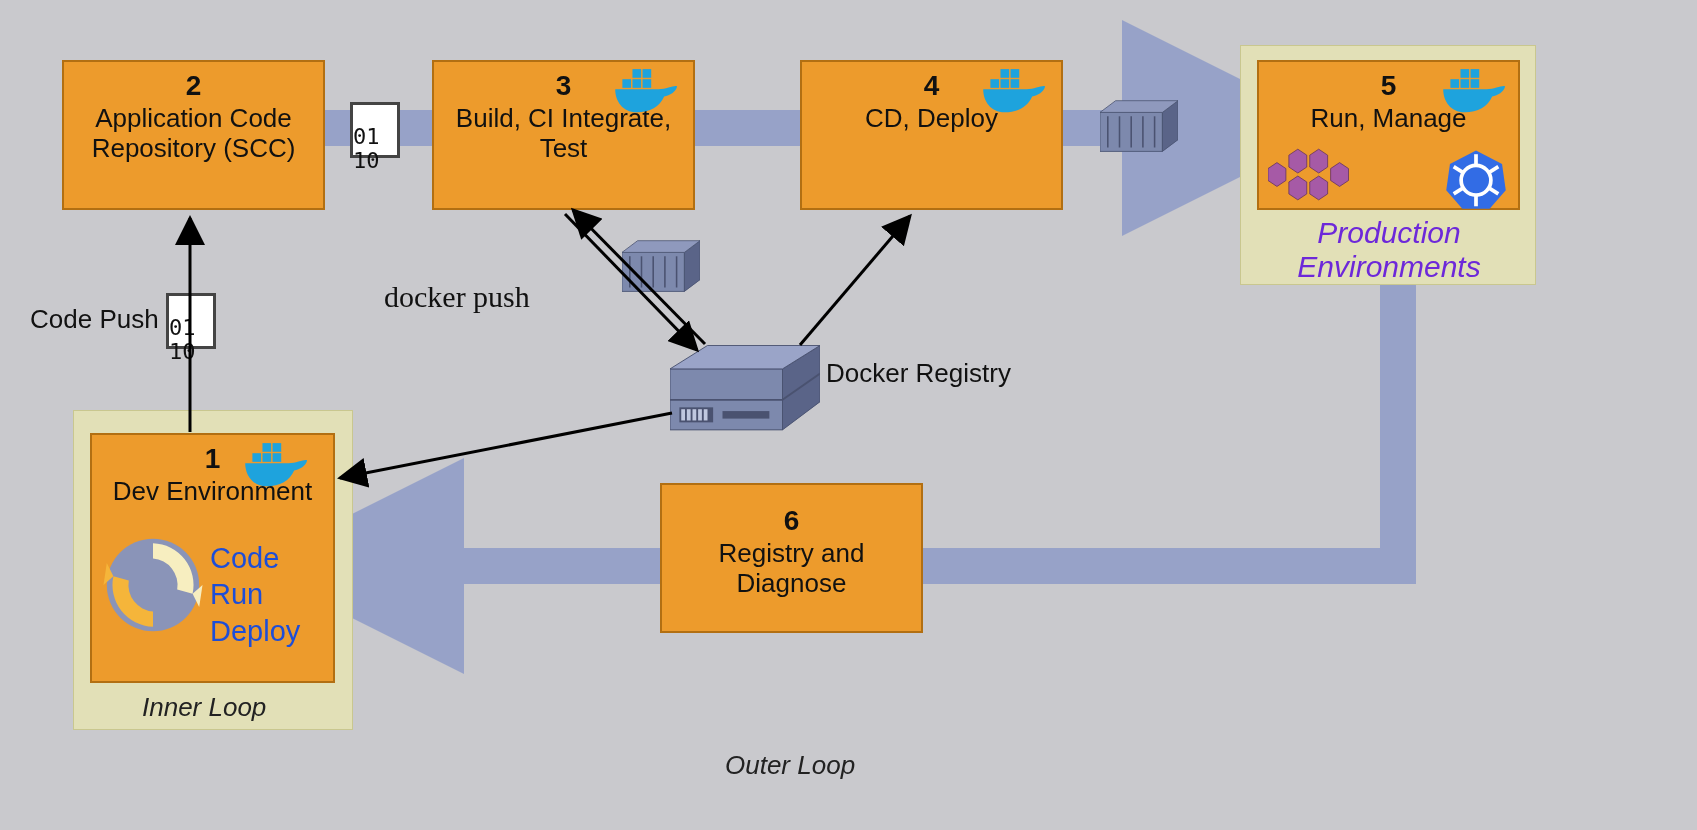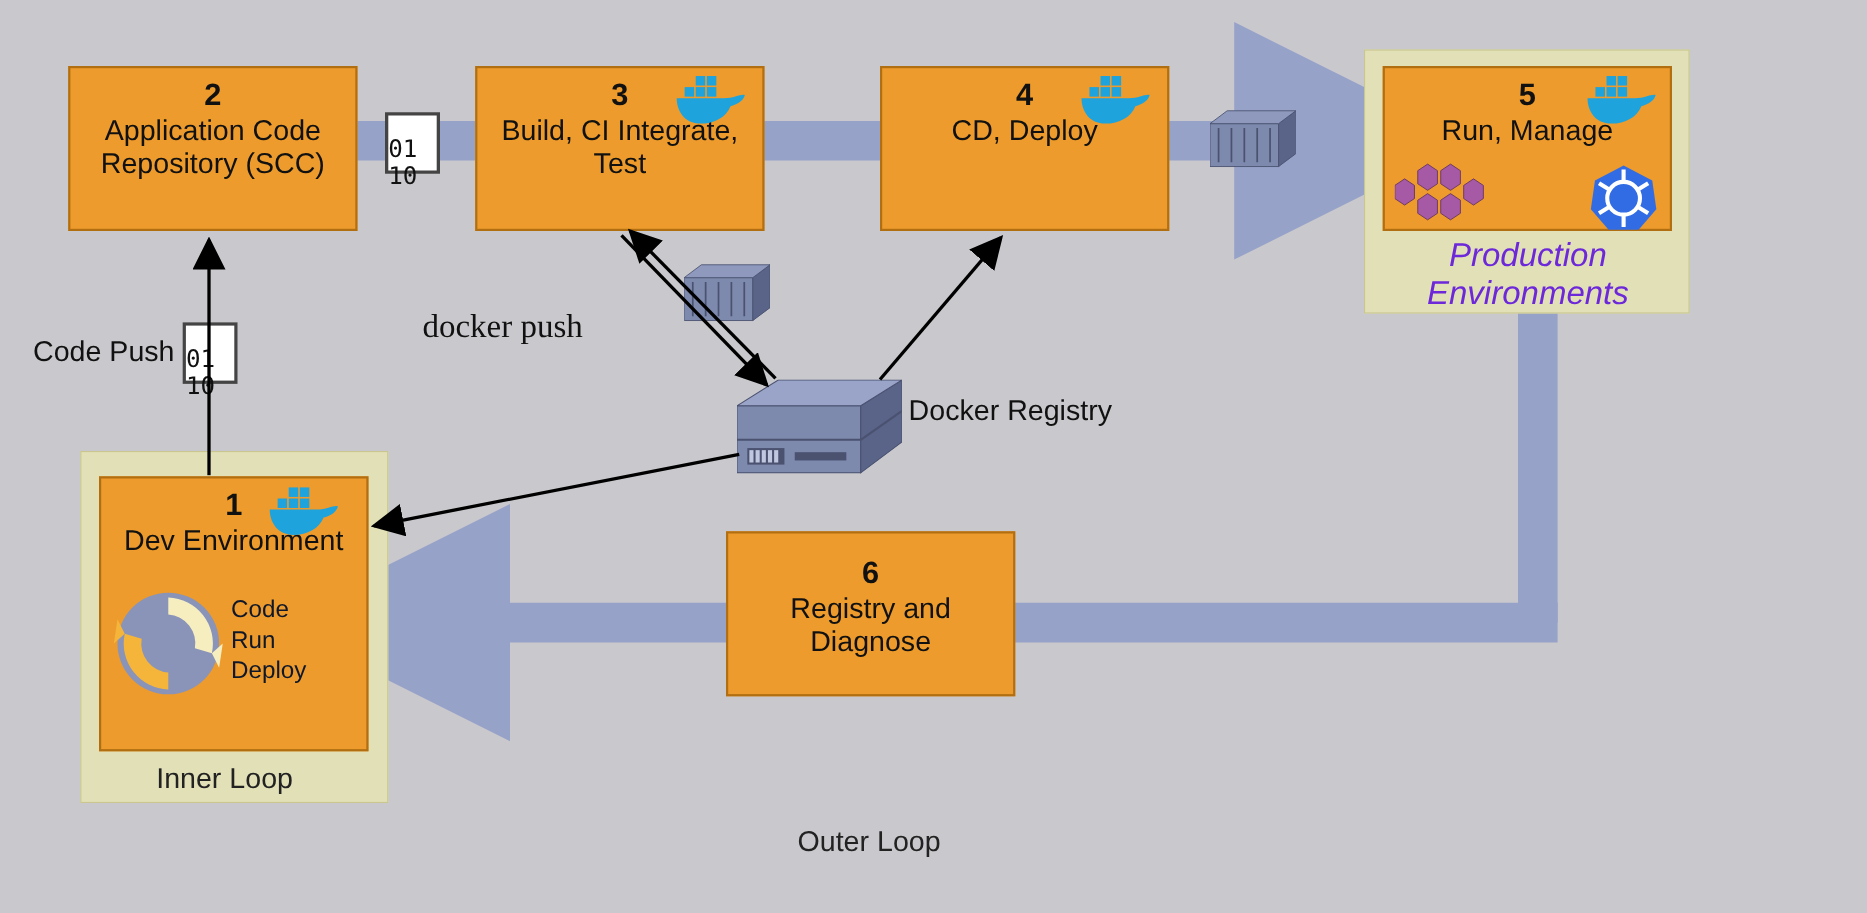--- a/index.html
+++ b/index.html
@@ -29,20 +29,21 @@
     font-size: 26px;
     line-height: 1.15;
   }
   .env-box {
     position: absolute;
     background: #e2e0b7;
     border: 1px solid #c9c78f;
   }
   .env-label {
     position: absolute;
+    font-style: italic;
     font-size: 26px;
     color: #222;
     text-align: right;
   }
   .label-plain {
     position: absolute;
     font-size: 26px;
     color: #111;
   }
   .code-label {
@@ -59,23 +60,23 @@
     border: 3px solid #444;
     font-family: Consolas, monospace;
     font-size: 22px;
     line-height: 24px;
     text-align: left;
     padding-top: 20px;
     color: #111;
   }
   .cycle-list {
     position: absolute;
-    font-size: 22px;
+    font-size: 29px;
     line-height: 1.25;
-    color: #0f172a;
+    color: #1d4ed8;
   }
   svg.overlay {
     position: absolute;
     left: 0; top: 0;
     width: 1697px; height: 830px;
     pointer-events: none;
   }
   .docker-icon { position: absolute; }
   .docker-icon svg { display:block; }
   .kube-icon { position: absolute; }

